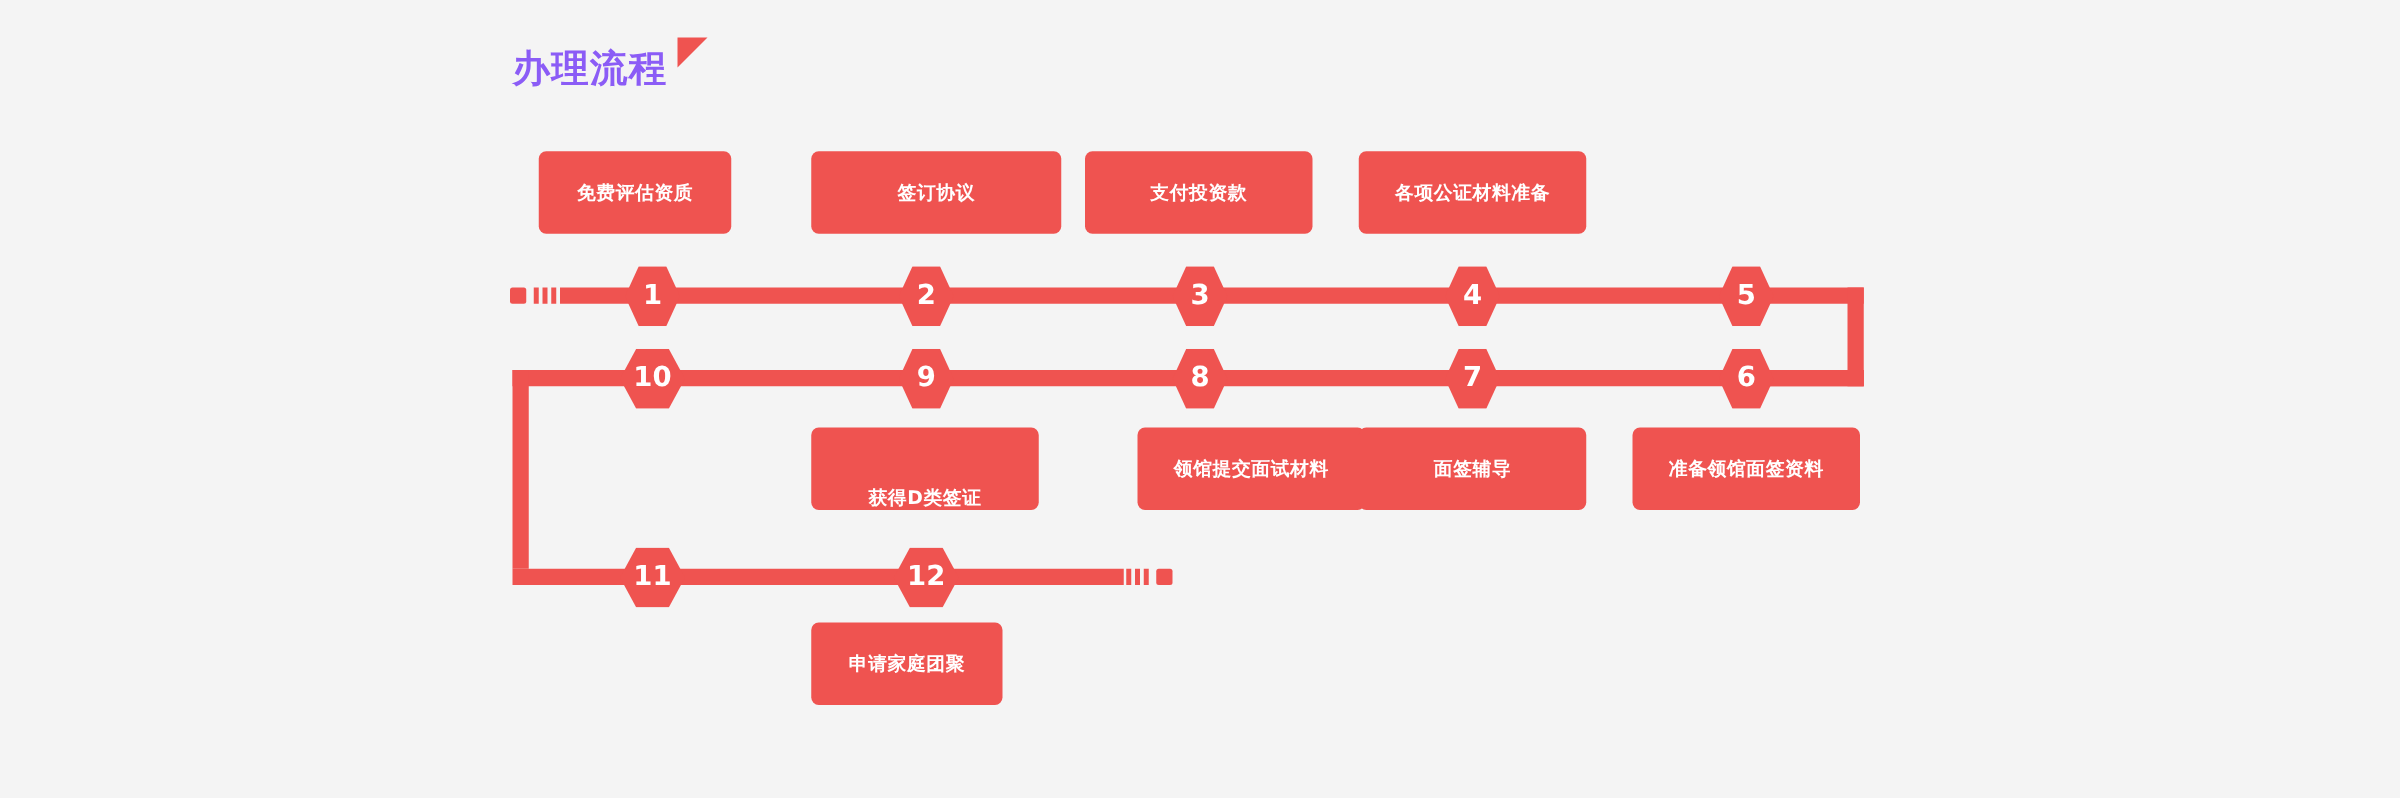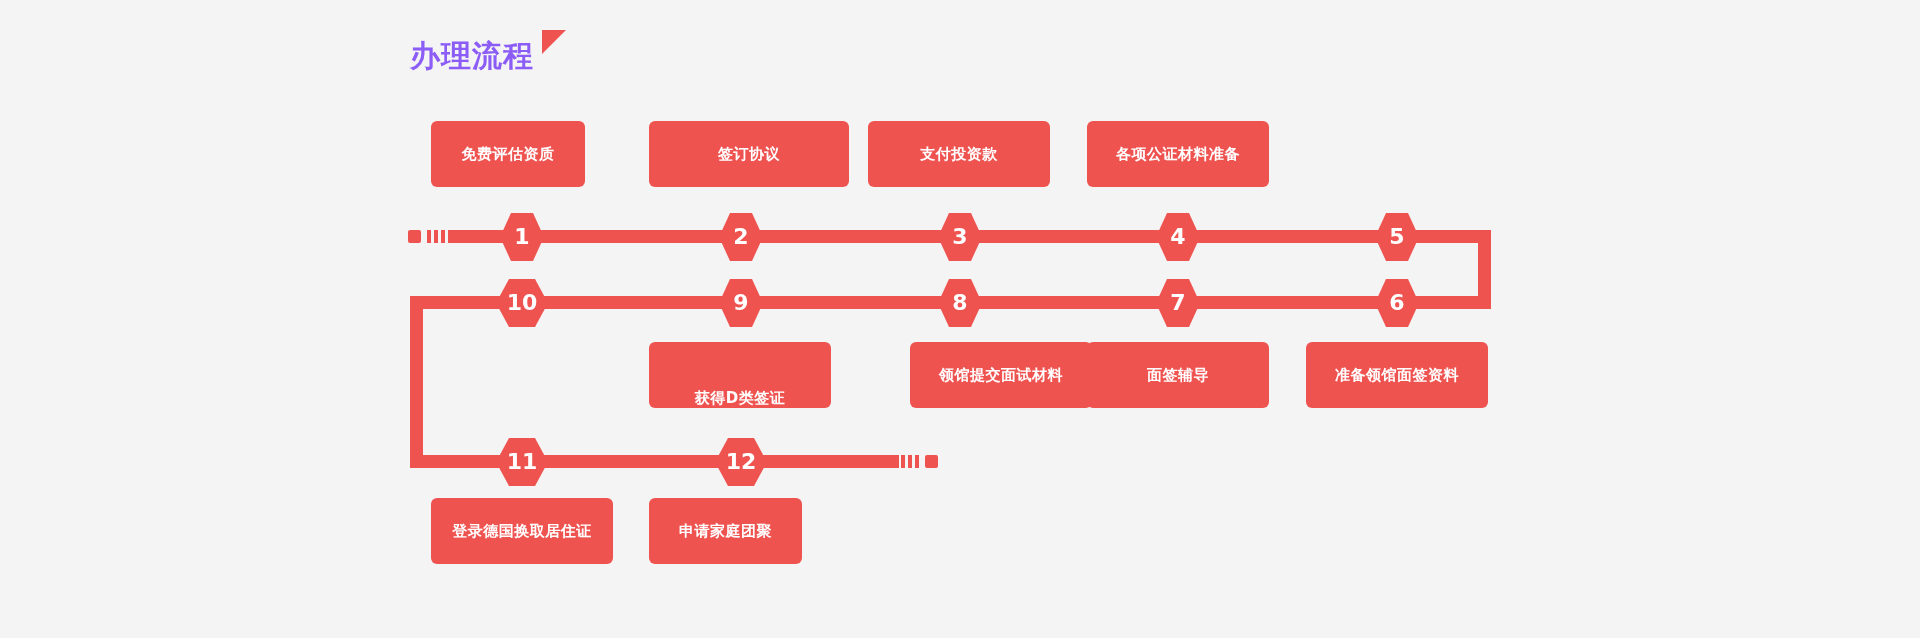--- a/index.html
+++ b/index.html
@@ -163,20 +163,17 @@
   </div>
   <div class="hex wide" style="left:715px;top:438px;">
     <span>12</span>
   </div>
 
   <div class="cap d1" style="left:901px;top:455px;"></div>
   <div class="cap d2" style="left:908px;top:455px;"></div>
   <div class="cap d3" style="left:915px;top:455px;"></div>
   <div class="cap sq" style="left:925px;top:455px;"></div>
 
-  <div class="box" style="left:431px;top:498px;width:182px;">
-    <span>登录德国换取居住证</span>
-  </div>
   <div class="box" style="left:649px;top:498px;width:153px;">
     <span>申请家庭团聚</span>
   </div>
 
 </div>
 
 </body></html>

